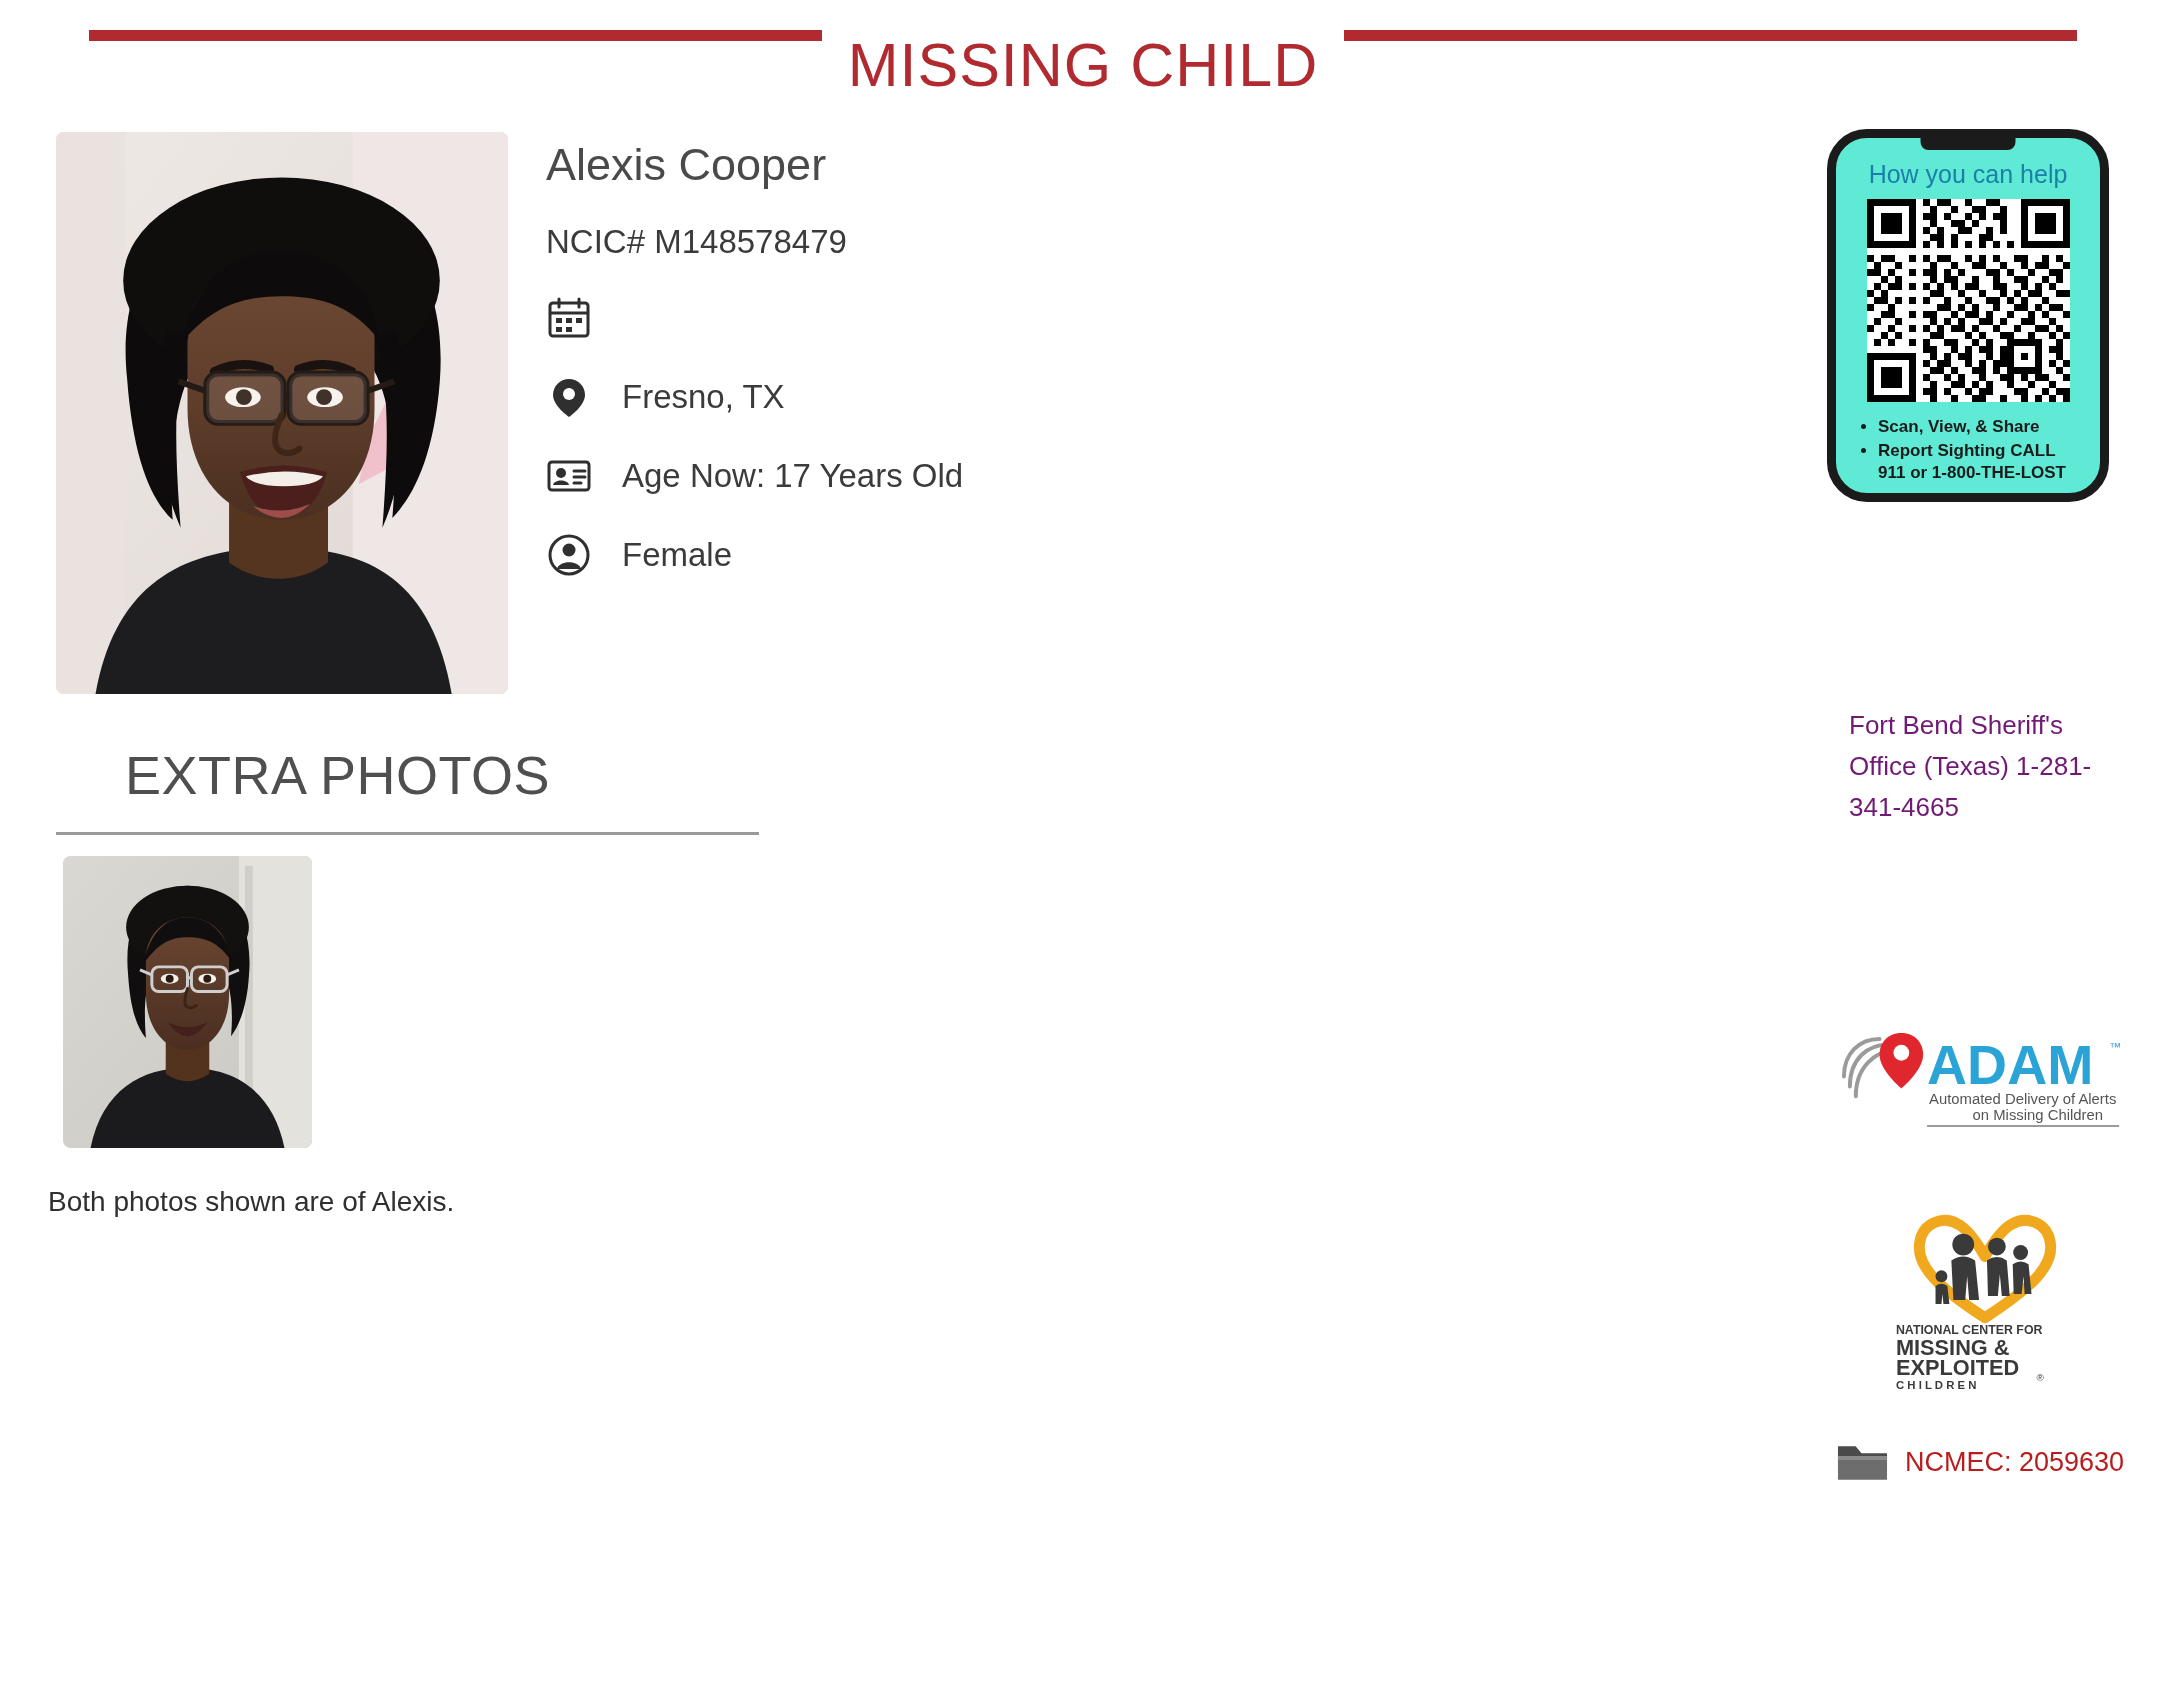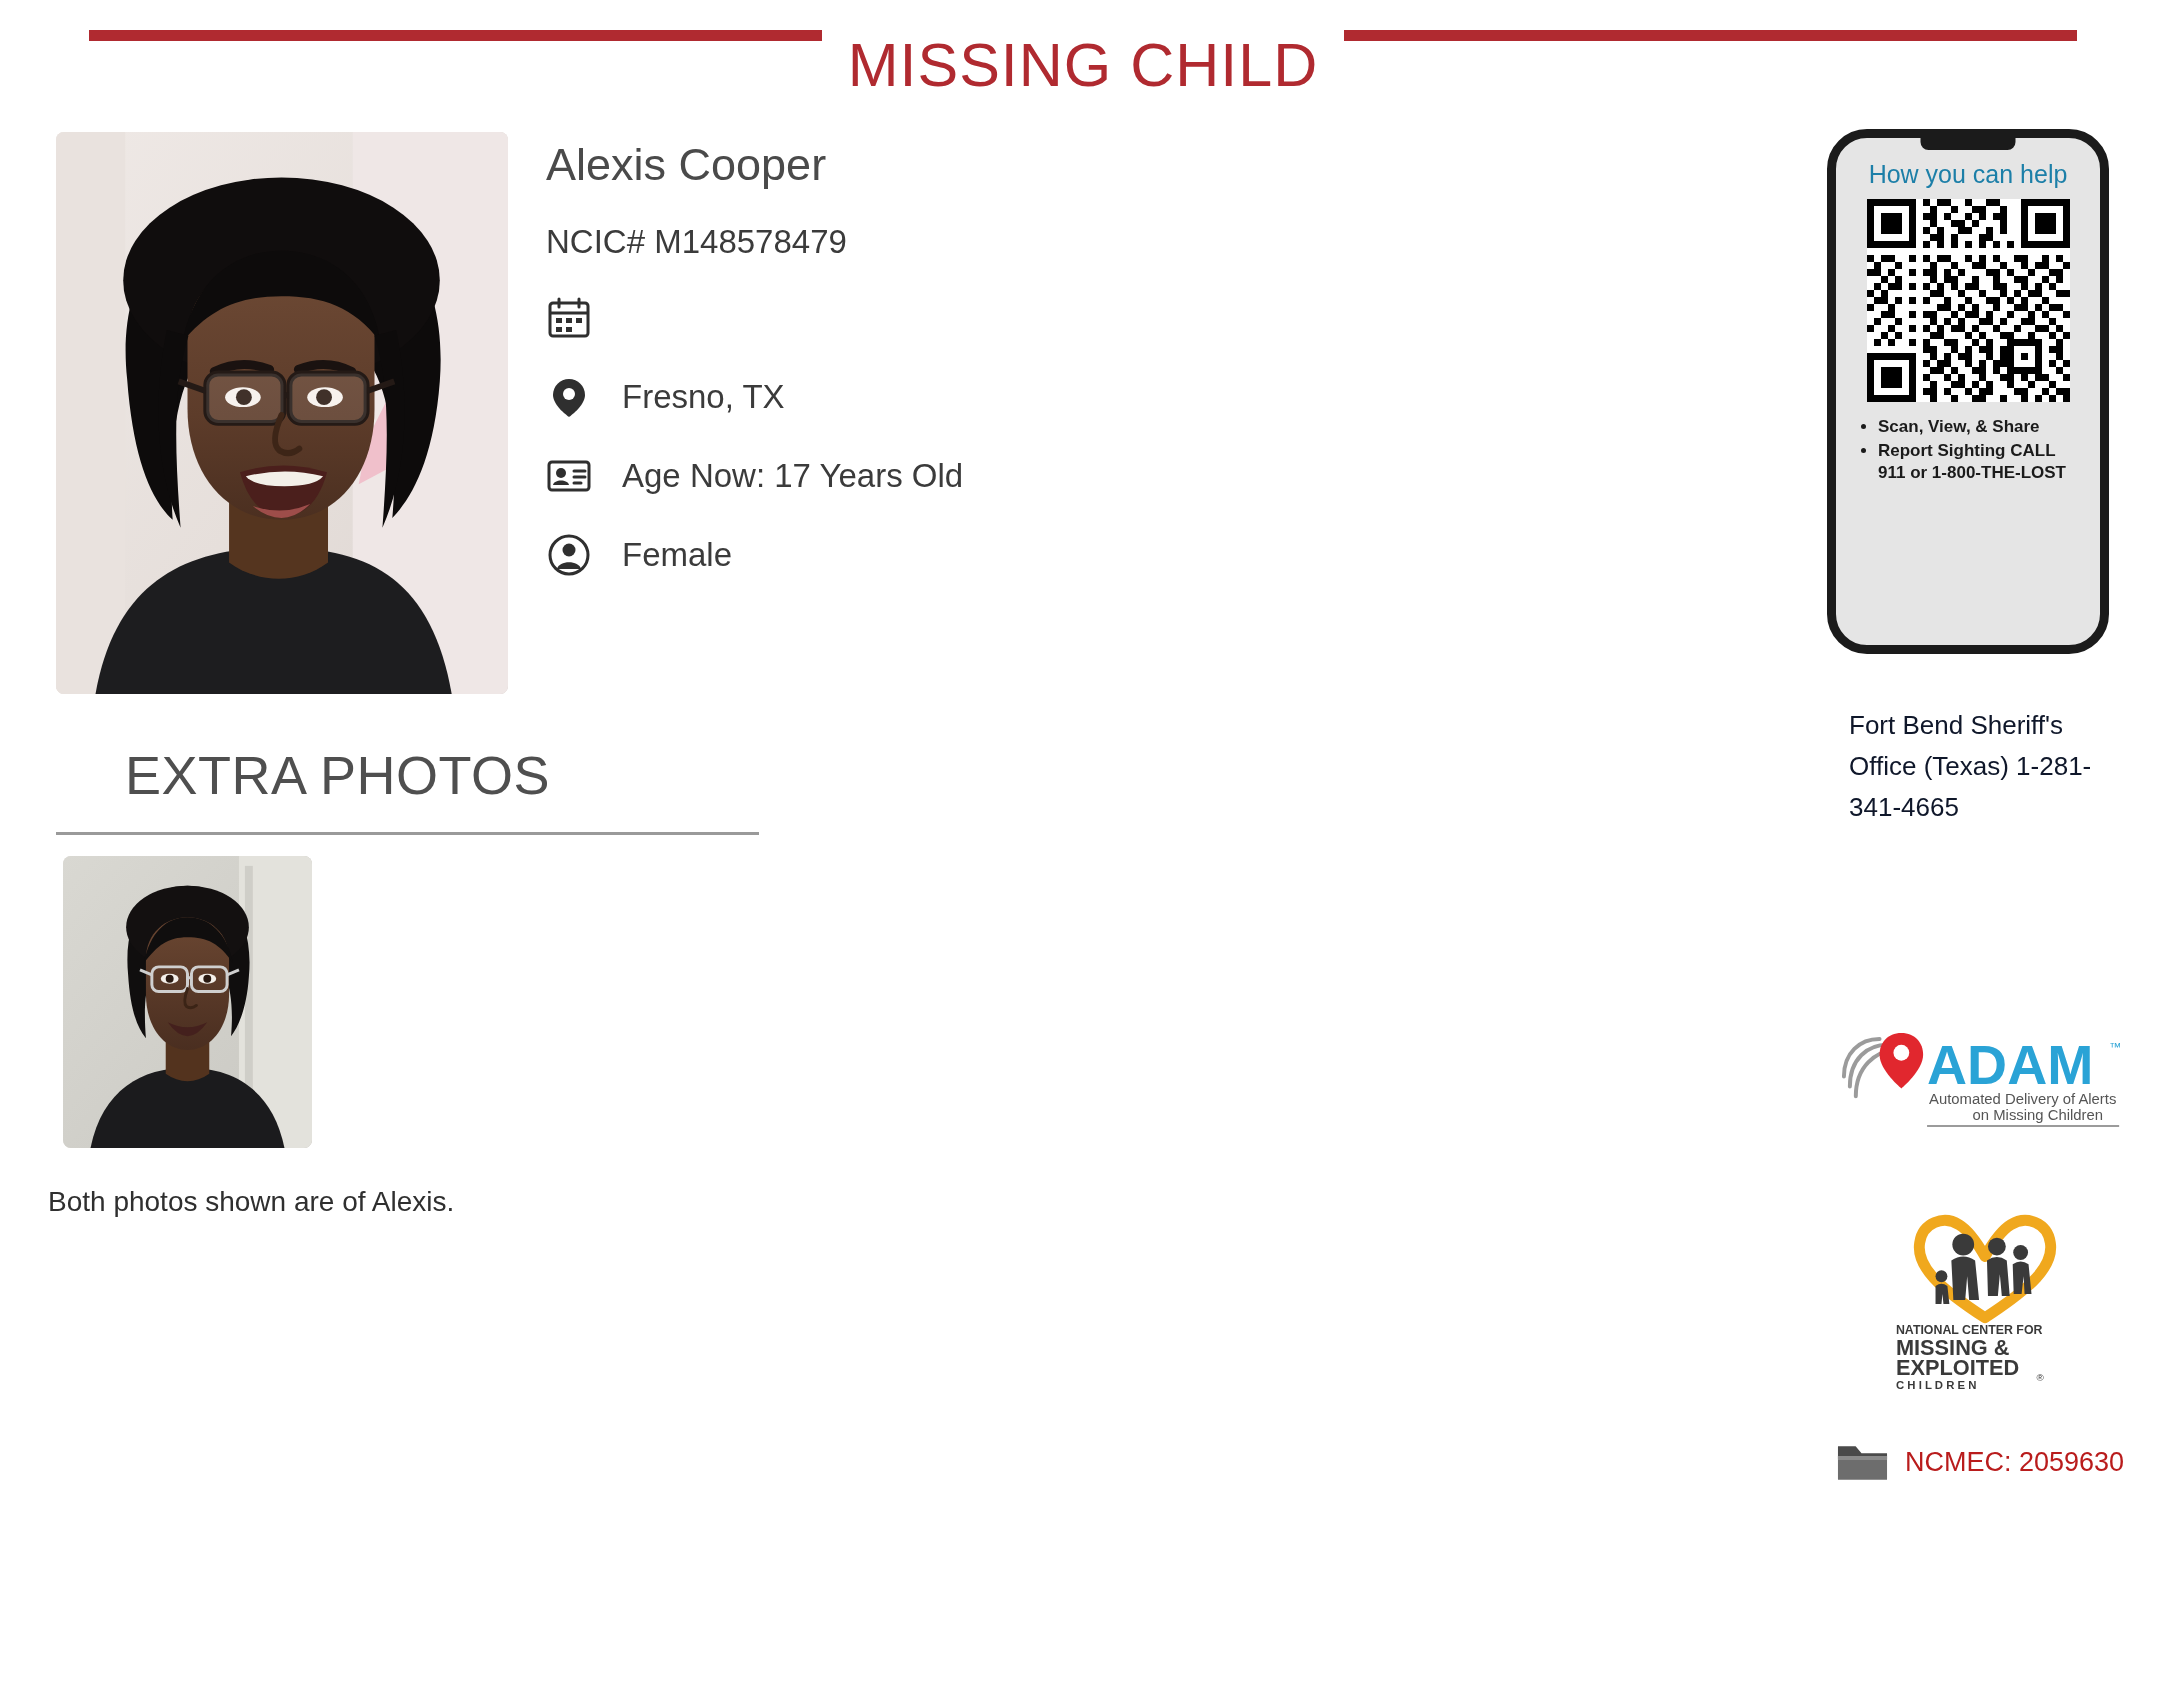--- a/index.html
+++ b/index.html
@@ -123,24 +123,24 @@
     position: absolute;
     top: 1572px; left: 48px;
     font-size: 31px;
     color: #2f2f2f;
   }
 
   
   .phone {
     position: absolute;
     top: 129px; left: 1827px;
-    width: 282px; height: 525px;
+    width: 282px; height: 373px;
     border: 9px solid #1b1b1b;
     border-radius: 40px;
-    background: #e5e5e5;
+    background: #5eead4;
     padding: 16px 14px 4px 14px;
   }
   .phone-notch {
     position: absolute;
     top: 0px; left: 50%;
     transform: translateX(-50%);
     width: 95px; height: 12px;
     background: #1b1b1b;
     border-bottom-left-radius: 8px;
     border-bottom-right-radius: 8px;
@@ -167,21 +167,21 @@
     color: #1b1b1b;
     line-height: 1.28;
   }
   .phone-bullets li { margin-bottom: 2px; }
 
   .agency {
     position: absolute;
     top: 705px; left: 1849px;
     width: 287px;
     font-size: 26px;
-    color: #0f172a;
+    color: #701a75;
     line-height: 1.58;
   }
 
   
   .adam {
     position: absolute;
     top: 1025px; left: 1836px;
     width: 297px; height: 109px;
   }
   .adam svg { display: block; }

